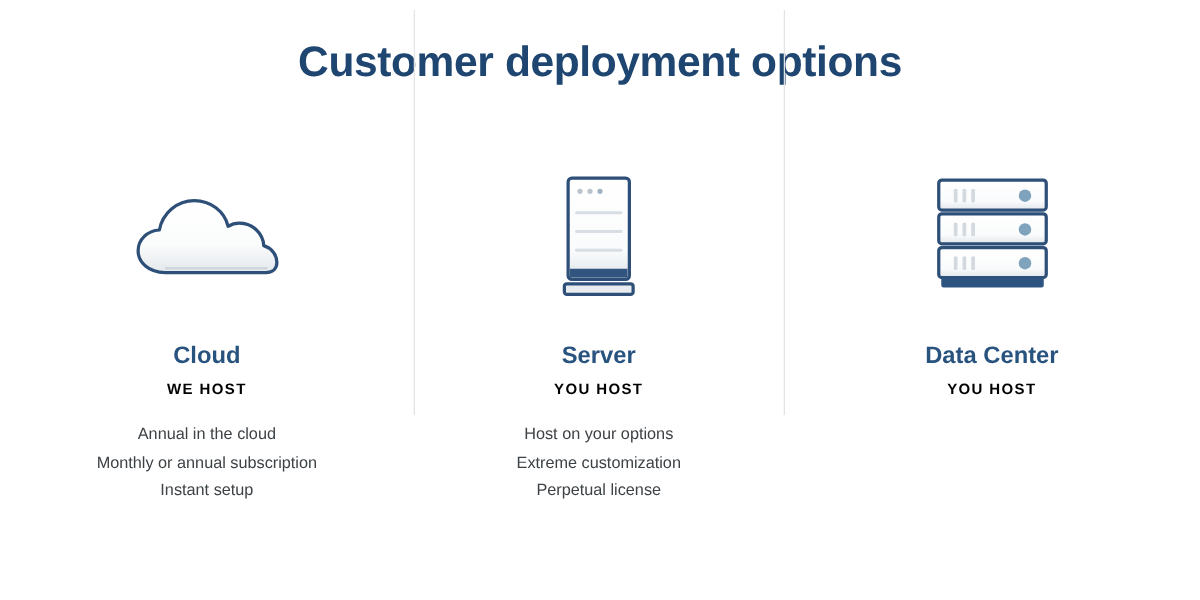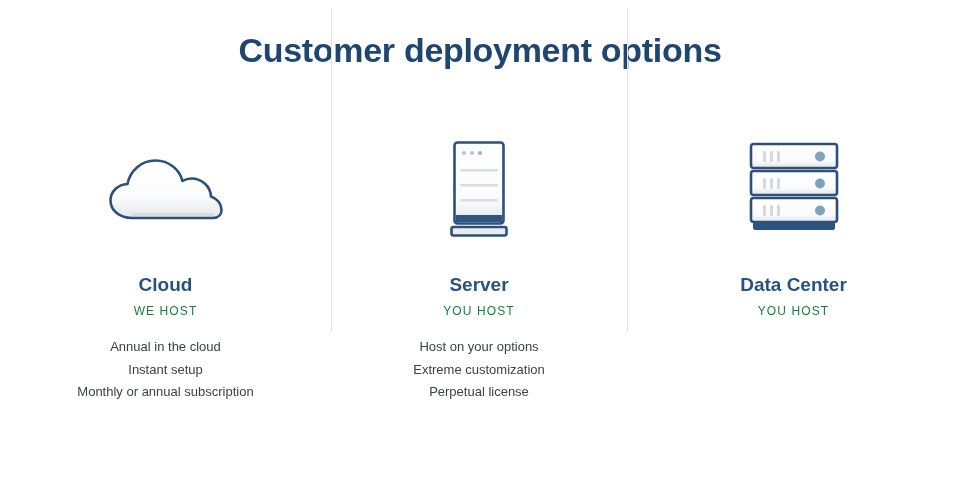--- a/index.html
+++ b/index.html
@@ -79,22 +79,22 @@
   .col-title {
     font-size: 19px;
     font-weight: bold;
     color: #28537f;
     line-height: 22px;
     margin-top: 26px;
     white-space: nowrap;
   }
   .col-subtitle {
     font-size: 12px;
-    font-weight: normal;
-    color: #15803d;
+    font-weight: bold;
+    color: #000000;
     letter-spacing: 1.1px;
     line-height: 16px;
     margin-top: 7px;
     white-space: nowrap;
   }
   .feature-list {
     margin-top: 17px;
     list-style: none;
     padding: 0;
   }
@@ -131,22 +131,22 @@
                    C60.5,6.5 71.5,15 74.5,27 C77,25.5 80,24.5 83.5,24.5
                    C94,24.5 102.5,32.5 103,42.5 C109.5,44.5 113.5,50 113.5,56
                    C113.5,60.5 110.5,64 105,64 Z" fill="url(#cloudGrad)" stroke="#2d4f78" stroke-width="2.6" stroke-linejoin="round"></path>
           <path d="M24,60.5 C107,60.5 105,60.5 105,60.5" fill="none" stroke="#c9d1d8" stroke-width="2" opacity="0.8"></path>
         </svg>
       </div>
       <div class="col-title">Cloud</div>
       <div class="col-subtitle">WE HOST</div>
       <ul class="feature-list">
         <li class="feature-item">Annual in the cloud</li>
+        <li class="feature-item">Monthly or annual subscription</li>
         <li class="feature-item">Instant setup</li>
-        <li class="feature-item">Monthly or annual subscription</li>
       </ul>
     </div>
 
     <div class="column col-server">
       <div class="icon-wrap">
         <svg width="60" height="100" viewBox="0 0 60 100">
           <defs>
             <linearGradient id="towerGrad" x1="0" y1="0" x2="0" y2="1">
               <stop offset="0%" stop-color="#ffffff"></stop>
               <stop offset="72%" stop-color="#fafbfc"></stop>

